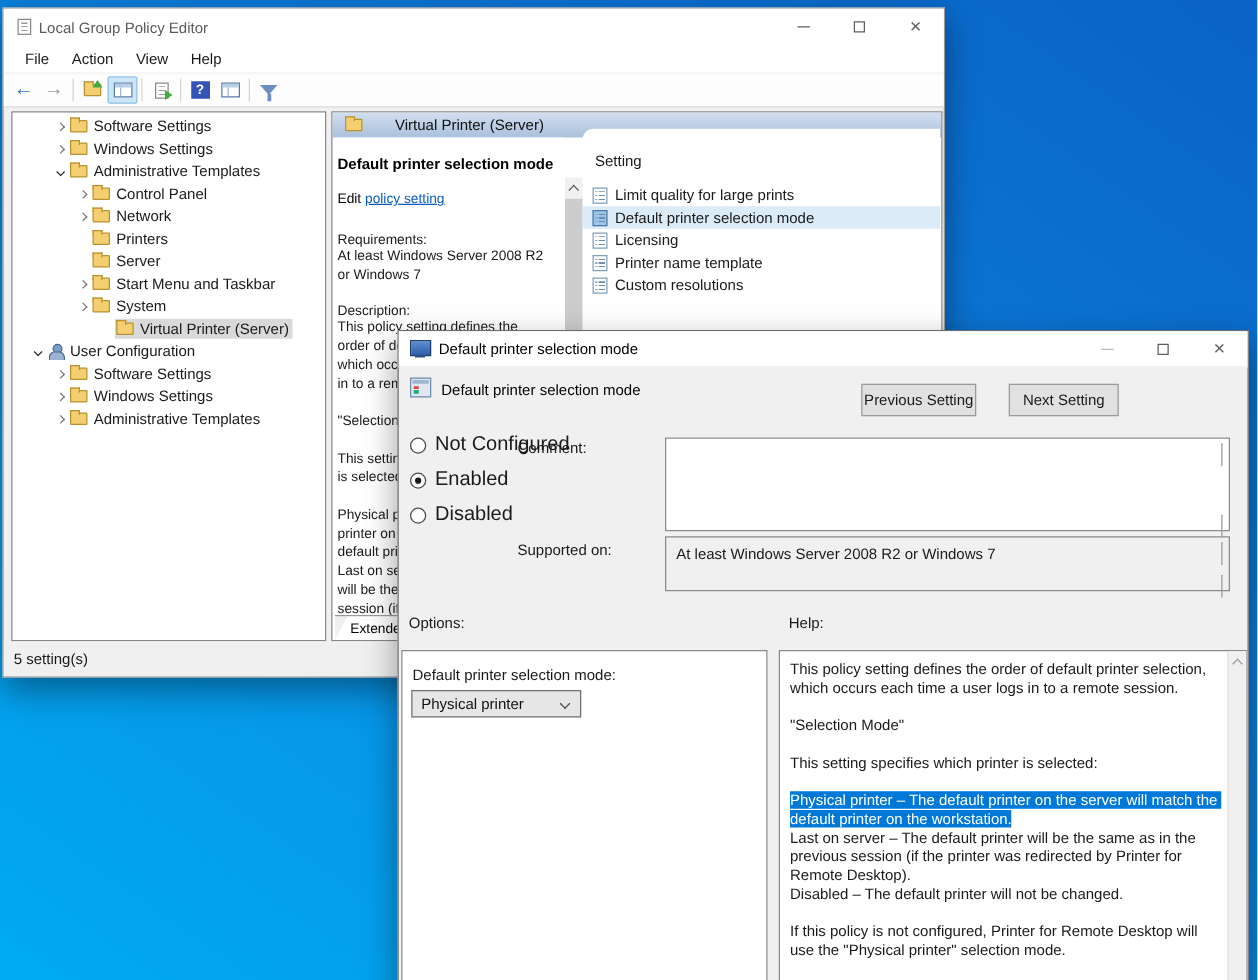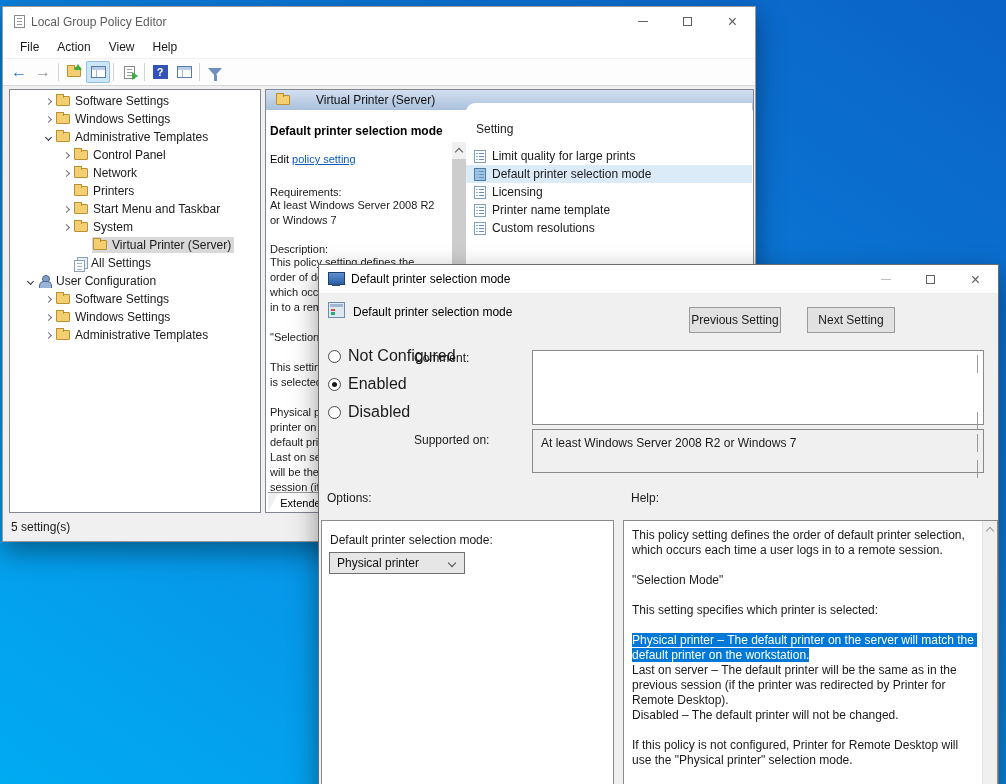--- a/index.html
+++ b/index.html
@@ -265,44 +265,44 @@
           </span>
           <span class="mini-folder tree-ico"></span>
           <span>Network</span>
         </div>
         <div class="tree-row" style="padding-left: 48px;">
           <span class="exp-slot"></span>
           <span class="mini-folder tree-ico"></span>
           <span>Printers</span>
         </div>
         <div class="tree-row" style="padding-left: 48px;">
+          <span class="exp-slot"></span>
+          <span class="mini-folder tree-ico"></span>
+          <span>Server</span>
+        </div>
+        <div class="tree-row" style="padding-left: 48px;">
           <span class="exp-slot">
             <span class="chev col"></span>
           </span>
           <span class="mini-folder tree-ico"></span>
           <span>Start Menu and Taskbar</span>
         </div>
         <div class="tree-row" style="padding-left: 48px;">
           <span class="exp-slot">
             <span class="chev col"></span>
           </span>
           <span class="mini-folder tree-ico"></span>
           <span>System</span>
         </div>
         <div class="tree-row" style="padding-left: 66px;">
           <span class="exp-slot"></span>
           <span class="sel-wrap">
             <span class="mini-folder tree-ico"></span>
             <span>Virtual Printer (Server)</span>
           </span>
-        </div>
-        <div class="tree-row" style="padding-left: 48px;">
-          <span class="exp-slot"></span>
-          <span class="ico-allset tree-ico"></span>
-          <span>All Settings</span>
         </div>
         <div class="tree-row" style="padding-left: 12px;">
           <span class="exp-slot">
             <span class="chev exp"></span>
           </span>
           <span class="ico-user tree-ico"></span>
           <span>User Configuration</span>
         </div>
         <div class="tree-row" style="padding-left: 30px;">
           <span class="exp-slot">

